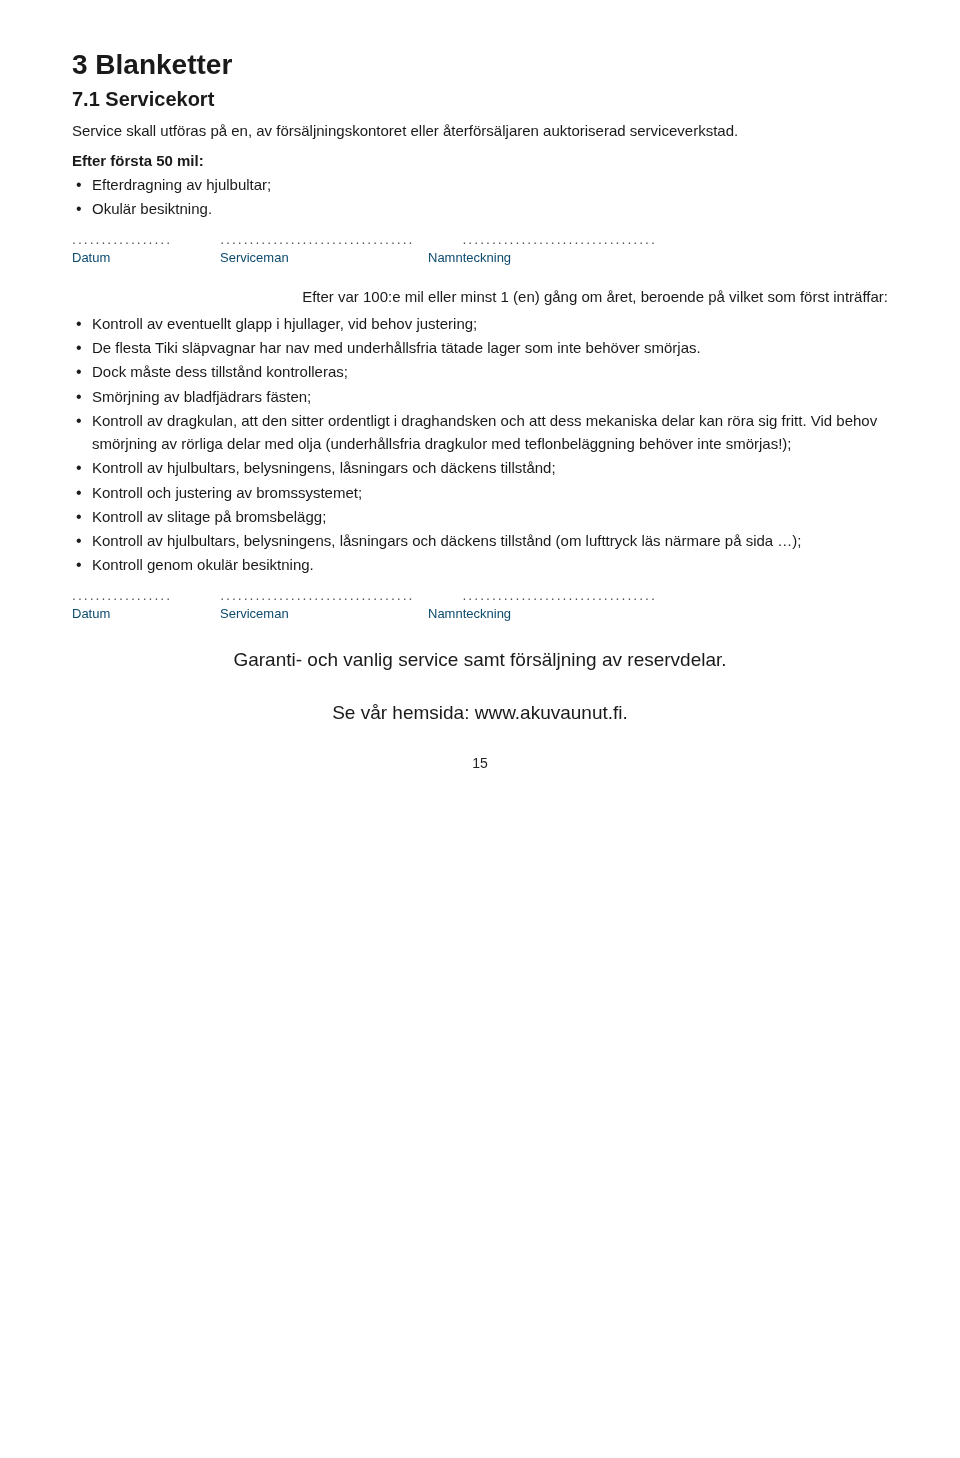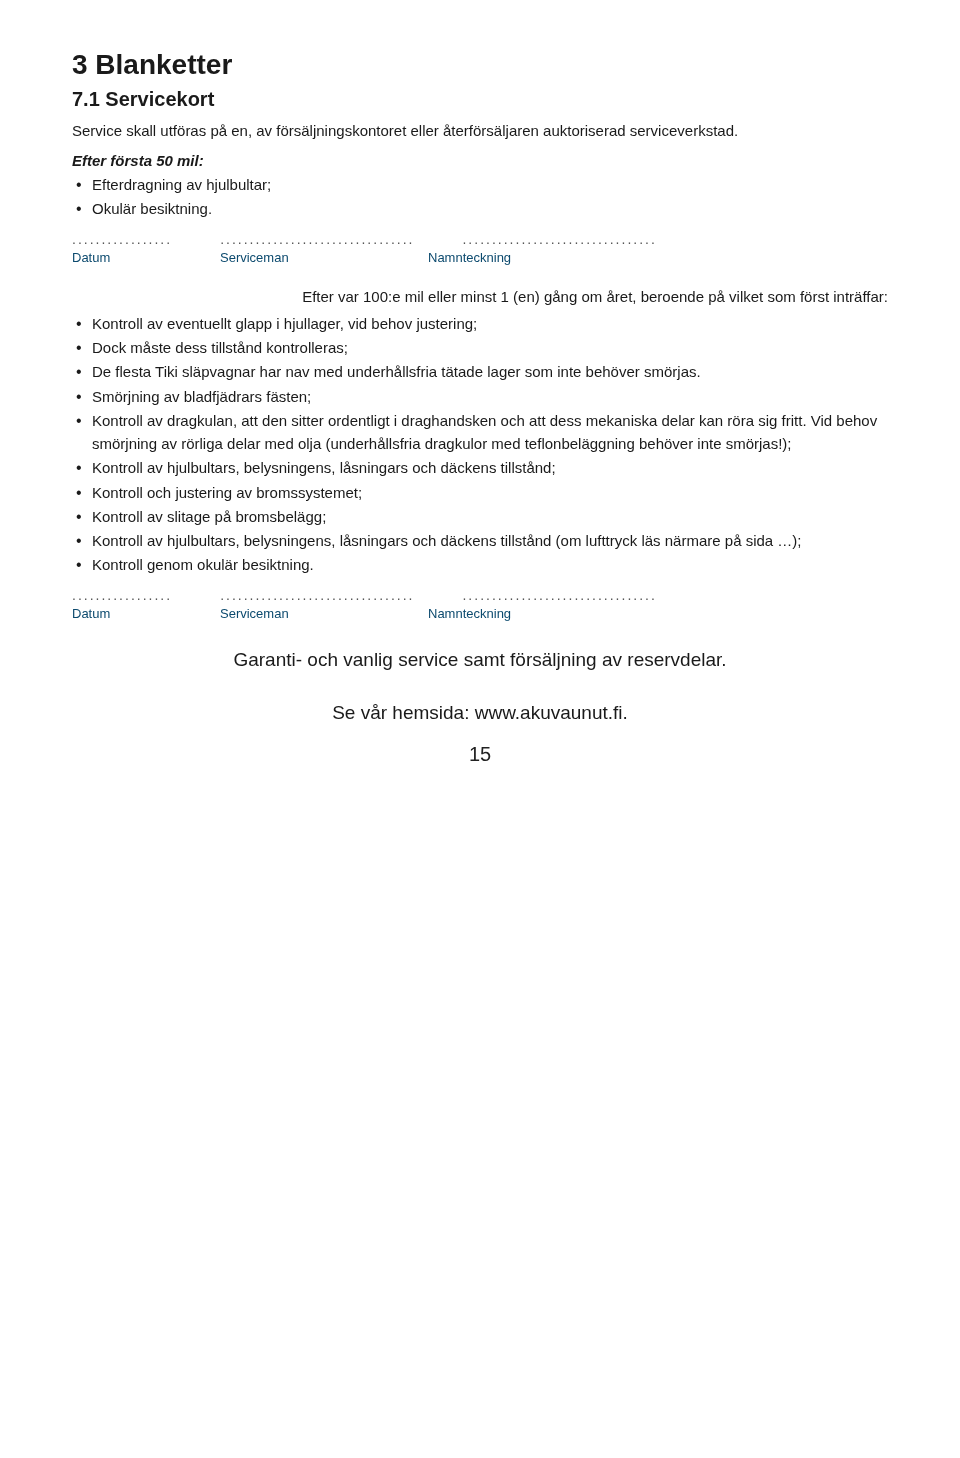--- a/index.html
+++ b/index.html
@@ -32,21 +32,20 @@
     .intro-text {
       font-size: 15px;
       line-height: 1.5;
       margin-bottom: 10px;
     }
     .section-title {
       font-size: 15px;
       font-weight: bold;
       margin-bottom: 4px;
       margin-top: 10px;
-      font-style: italic;
     }
     .bullet-list {
       list-style: none;
       padding-left: 0;
       margin-bottom: 10px;
     }
     .bullet-list li {
       padding-left: 20px;
       position: relative;
       line-height: 1.55;
@@ -68,23 +67,23 @@
     }
     .footer-text {
       font-size: 19px;
       line-height: 1.55;
       margin-top: 24px;
       margin-bottom: 4px;
       text-align: center;
     }
     .page-number {
       text-align: center;
-      font-size: 20px;
+      font-size: 14px;
       color: #222;
-      margin-top: 16px;
+      margin-top: 28px;
     }
     .sig-block {
       margin-bottom: 20px;
     }
     .sig-dots-row {
       display: flex;
       flex-direction: row;
       align-items: flex-end;
       gap: 0;
     }
@@ -151,22 +150,22 @@
     <div class="sig-dot-col col-namnteckning">
       <span class="label">Namnteckning</span>
     </div>
   </div>
 </div>
 
 <p class="body-para">Efter var 100:e mil eller minst 1 (en) gång om året, beroende på vilket som först inträffar:</p>
 
 <ul class="bullet-list">
   <li>Kontroll av eventuellt glapp i hjullager, vid behov justering;</li>
+  <li>De flesta Tiki släpvagnar har nav med underhållsfria tätade lager som inte behöver smörjas.</li>
   <li>Dock måste dess tillstånd kontrolleras;</li>
-  <li>De flesta Tiki släpvagnar har nav med underhållsfria tätade lager som inte behöver smörjas.</li>
   <li>Smörjning av bladfjädrars fästen;</li>
   <li>Kontroll av dragkulan, att den sitter ordentligt i draghandsken och att dess mekaniska delar kan röra sig fritt. Vid behov smörjning av rörliga delar med olja (underhållsfria dragkulor med teflonbeläggning behöver inte smörjas!);</li>
   <li>Kontroll av hjulbultars, belysningens, låsningars och däckens tillstånd;</li>
   <li>Kontroll och justering av bromssystemet;</li>
   <li>Kontroll av slitage på bromsbelägg;</li>
   <li>Kontroll av hjulbultars, belysningens, låsningars och däckens tillstånd (om lufttryck läs närmare på sida …);</li>
   <li>Kontroll genom okulär besiktning.</li>
 </ul>
 
 <div class="sig-block">

